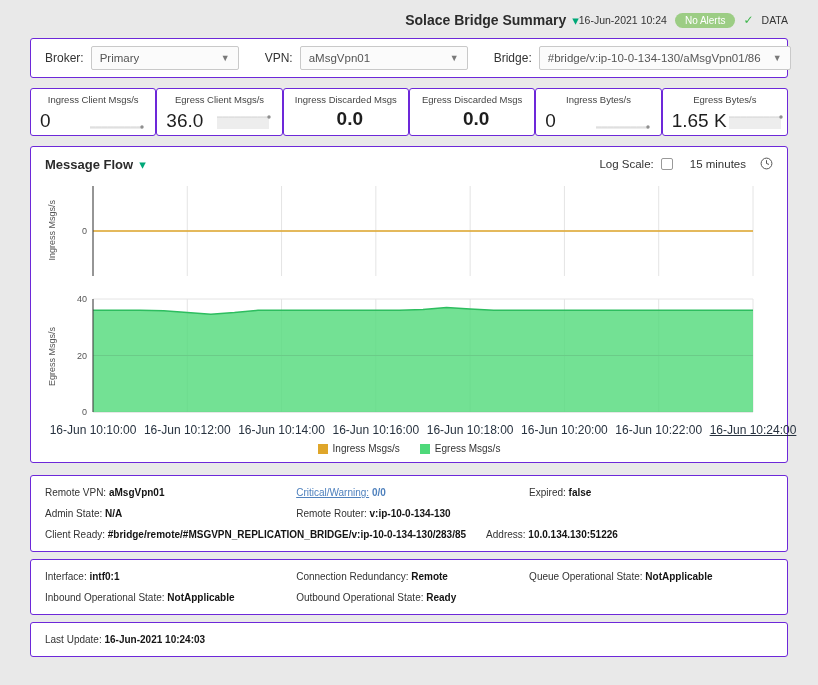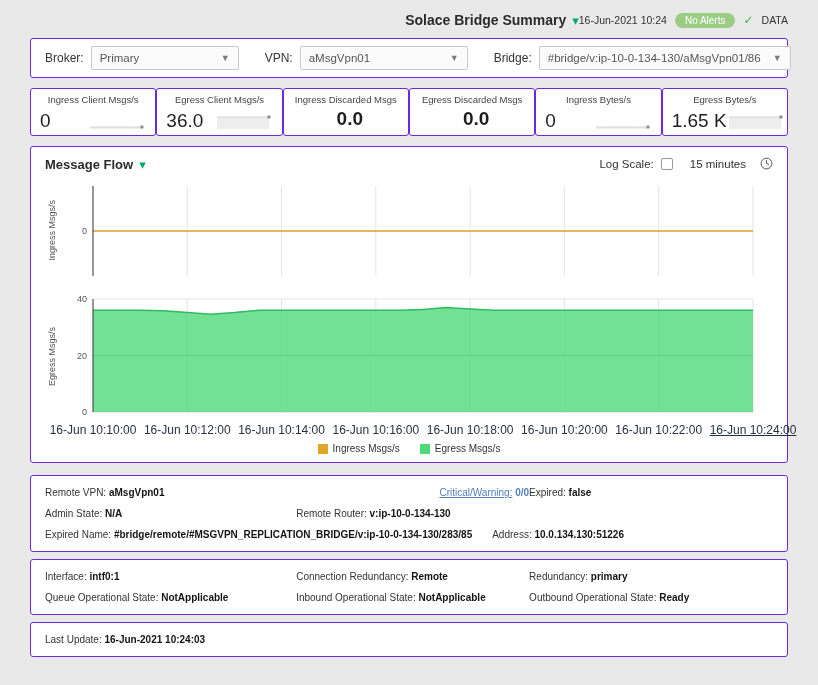--- a/index.html
+++ b/index.html
@@ -76,21 +76,21 @@
   .legend-item { display: flex; align-items: center; gap: 5px; }
   .swatch { width: 10px; height: 10px; display: inline-block; }
 
   
   .details { margin-top: 12px; padding: 11px 14px; font-size: 10px; color: #333; }
   .details + .details { margin-top: 7px; }
   .dgrid { display: grid; grid-template-columns: 34.5% 32% auto; row-gap: 10px; }
   .drow3 { display: flex; gap: 20px; margin-top: 10px; flex-wrap: nowrap; white-space: nowrap; }
   .dl { color: #333; }
   .dv { font-weight: bold; color: #141414; }
-  .link, .link .dl, .link .dv { color: var(--link-blue, #4f81bd); cursor: pointer; text-align: right; }
+  .link, .link .dl, .link .dv { color: var(--link-blue, #4f81bd); cursor: pointer; }
   .link .dl { text-decoration: underline; }
 </style>
 </head>
 <body>
 
 <div class="page">
 
   <div class="topbar">
     <div class="topbar-left">
       <span class="page-title">Solace Bridge Summary</span>
@@ -294,43 +294,39 @@
         <span class="dl">Admin State:</span>
         <span class="dv">N/A</span>
       </div>
       <div style="grid-column: span 2;">
         <span class="dl">Remote Router:</span>
         <span class="dv">v:ip-10-0-134-130</span>
       </div>
     </div>
     <div class="drow3">
       <div>
-        <span class="dl">Expired Name:</span>
+        <span class="dl">Client Ready:</span>
         <span class="dv">#bridge/remote/#MSGVPN_REPLICATION_BRIDGE/v:ip-10-0-134-130/283/85</span>
       </div>
       <div>
         <span class="dl">Address:</span>
         <span class="dv">10.0.134.130:51226</span>
       </div>
     </div>
   </div>
 
   <div class="card details">
     <div class="dgrid">
       <div>
         <span class="dl">Interface:</span>
         <span class="dv">intf0:1</span>
       </div>
       <div>
         <span class="dl">Connection Redundancy:</span>
         <span class="dv">Remote</span>
-      </div>
-      <div>
-        <span class="dl">Redundancy:</span>
-        <span class="dv">primary</span>
       </div>
       <div>
         <span class="dl">Queue Operational State:</span>
         <span class="dv">NotApplicable</span>
       </div>
       <div>
         <span class="dl">Inbound Operational State:</span>
         <span class="dv">NotApplicable</span>
       </div>
       <div>

